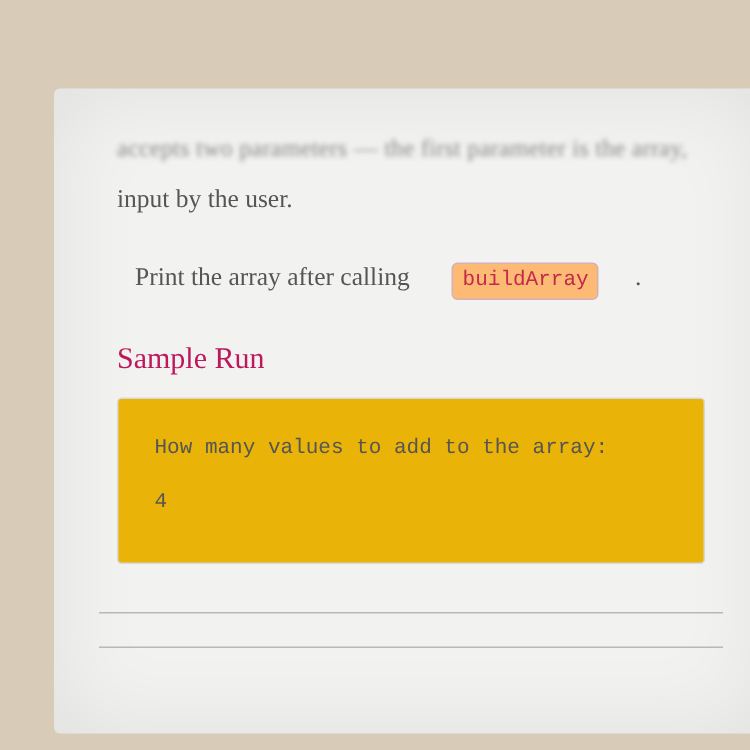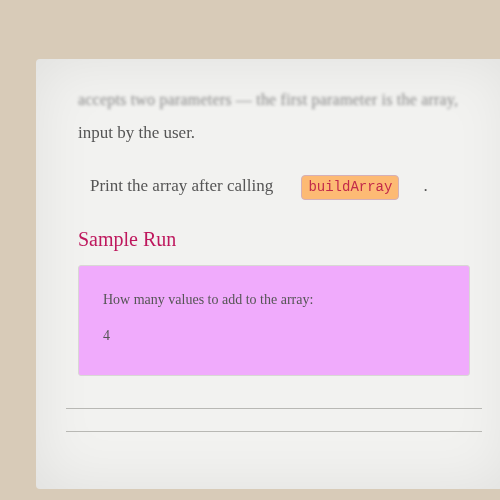--- a/index.html
+++ b/index.html
@@ -71,25 +71,25 @@
     }
 
     .heading {
       font-size: 20px;
       color: #be185d;
       font-weight: normal;
       margin-bottom: 14px;
     }
 
     .output-box {
-      background: #f0abfc;
+      background: #eab308;
       border: 1px solid #d8d8d4;
       border-radius: 3px;
       padding: 10px 12px 16px 12px;
-      font-family: Liberation Serif, serif;
+      font-family: Liberation Mono, monospace;
       font-size: 14px;
       color: #555;
       line-height: 1.7;
       margin-bottom: 32px;
     }
 
     .output-line {
       white-space: nowrap;
     }
 

